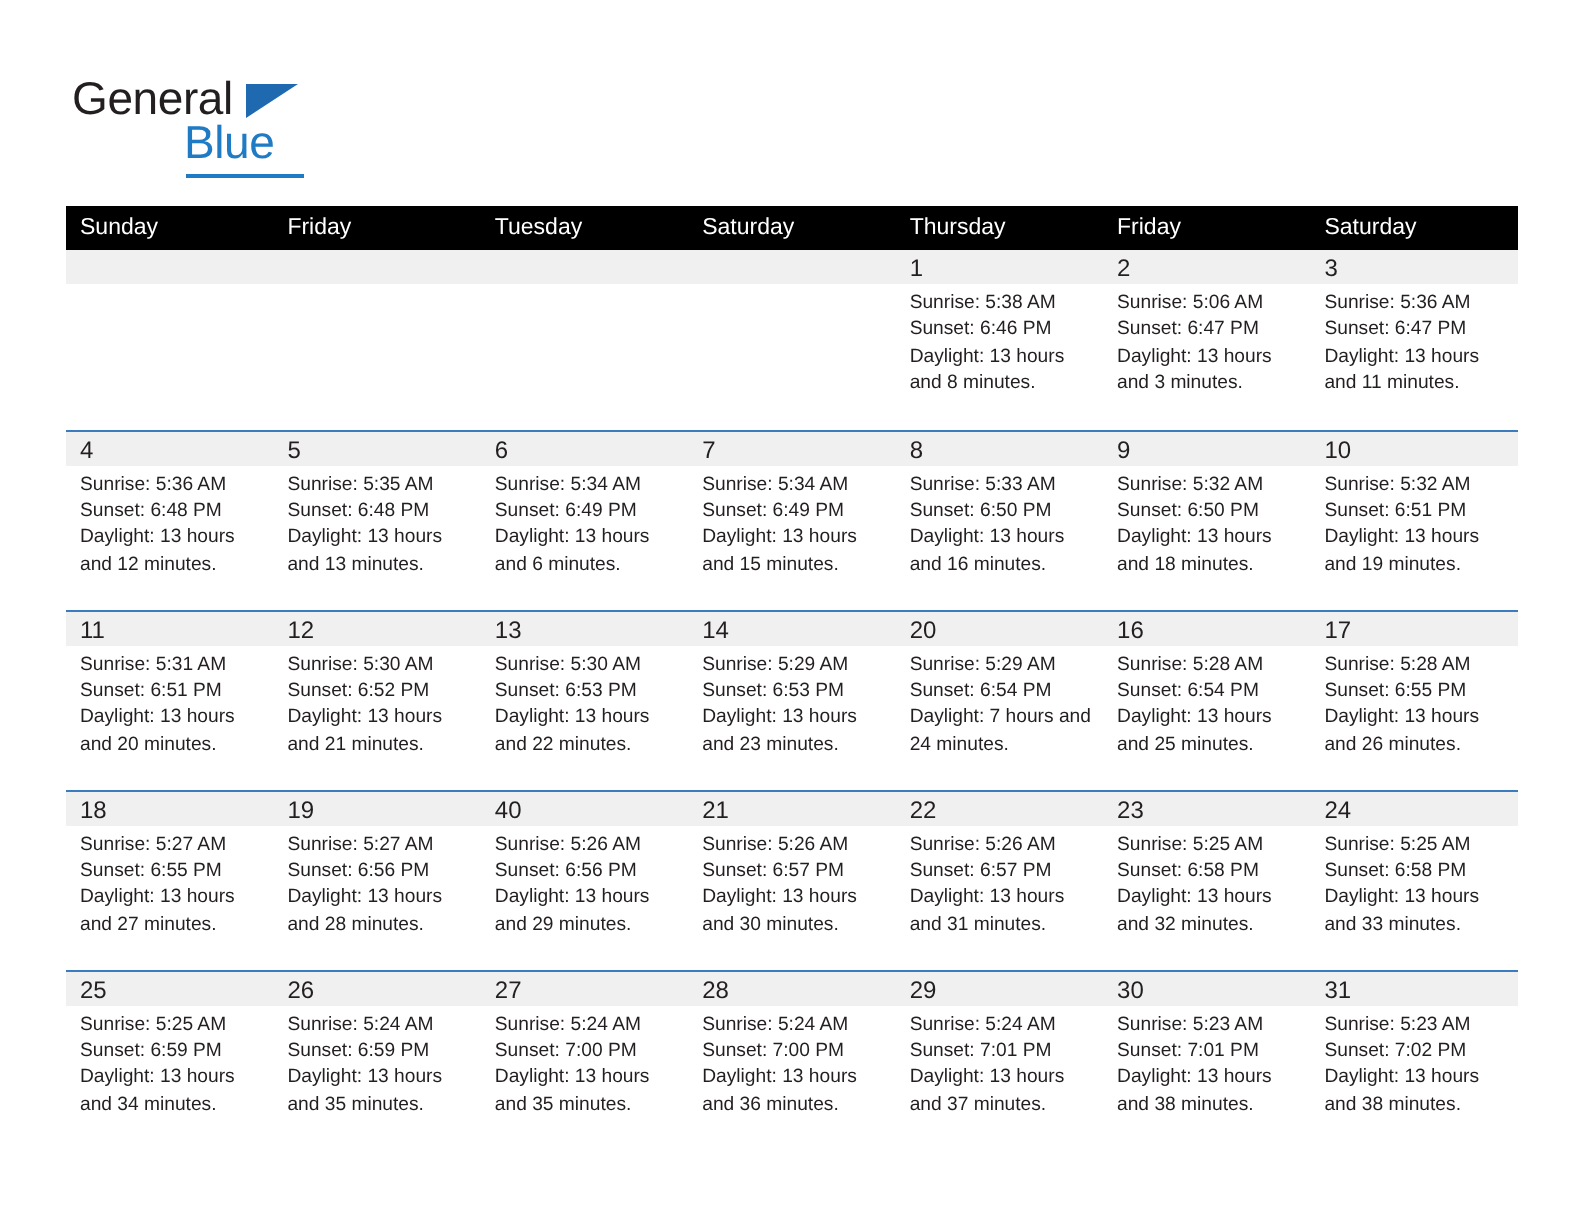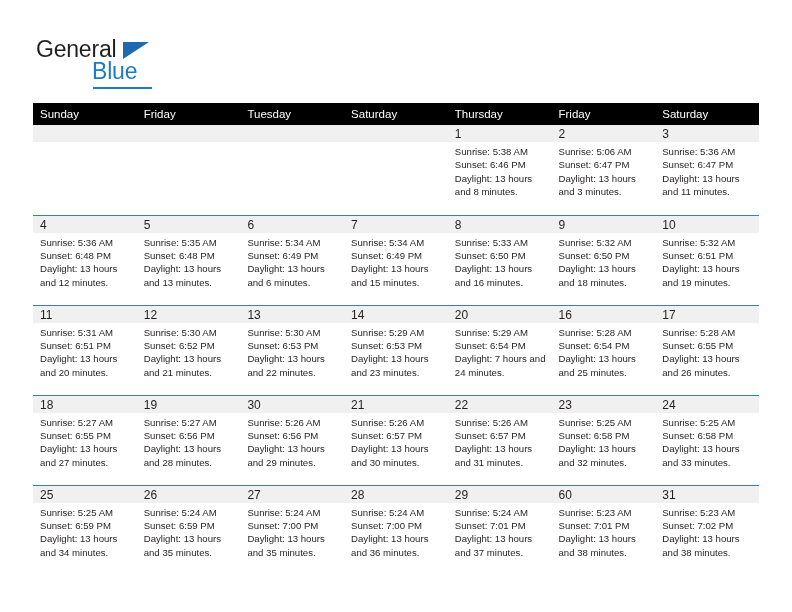--- a/index.html
+++ b/index.html
@@ -399,21 +399,21 @@
               <div class="daynum-bar">19</div>
               <div class="details">
                 <div>Sunrise: 5:27 AM</div>
                 <div>Sunset: 6:56 PM</div>
                 <div class="wrap">Daylight: 13 hours and 28 minutes.</div>
               </div>
             </div>
           </td>
           <td>
             <div class="cell-inner">
-              <div class="daynum-bar">30</div>
+              <div class="daynum-bar">40</div>
               <div class="details">
                 <div>Sunrise: 5:26 AM</div>
                 <div>Sunset: 6:56 PM</div>
                 <div class="wrap">Daylight: 13 hours and 29 minutes.</div>
               </div>
             </div>
           </td>
           <td>
             <div class="cell-inner">
               <div class="daynum-bar">21</div>
@@ -501,21 +501,21 @@
               <div class="daynum-bar">29</div>
               <div class="details">
                 <div>Sunrise: 5:24 AM</div>
                 <div>Sunset: 7:01 PM</div>
                 <div class="wrap">Daylight: 13 hours and 37 minutes.</div>
               </div>
             </div>
           </td>
           <td>
             <div class="cell-inner">
-              <div class="daynum-bar">60</div>
+              <div class="daynum-bar">30</div>
               <div class="details">
                 <div>Sunrise: 5:23 AM</div>
                 <div>Sunset: 7:01 PM</div>
                 <div class="wrap">Daylight: 13 hours and 38 minutes.</div>
               </div>
             </div>
           </td>
           <td>
             <div class="cell-inner">
               <div class="daynum-bar">31</div>

